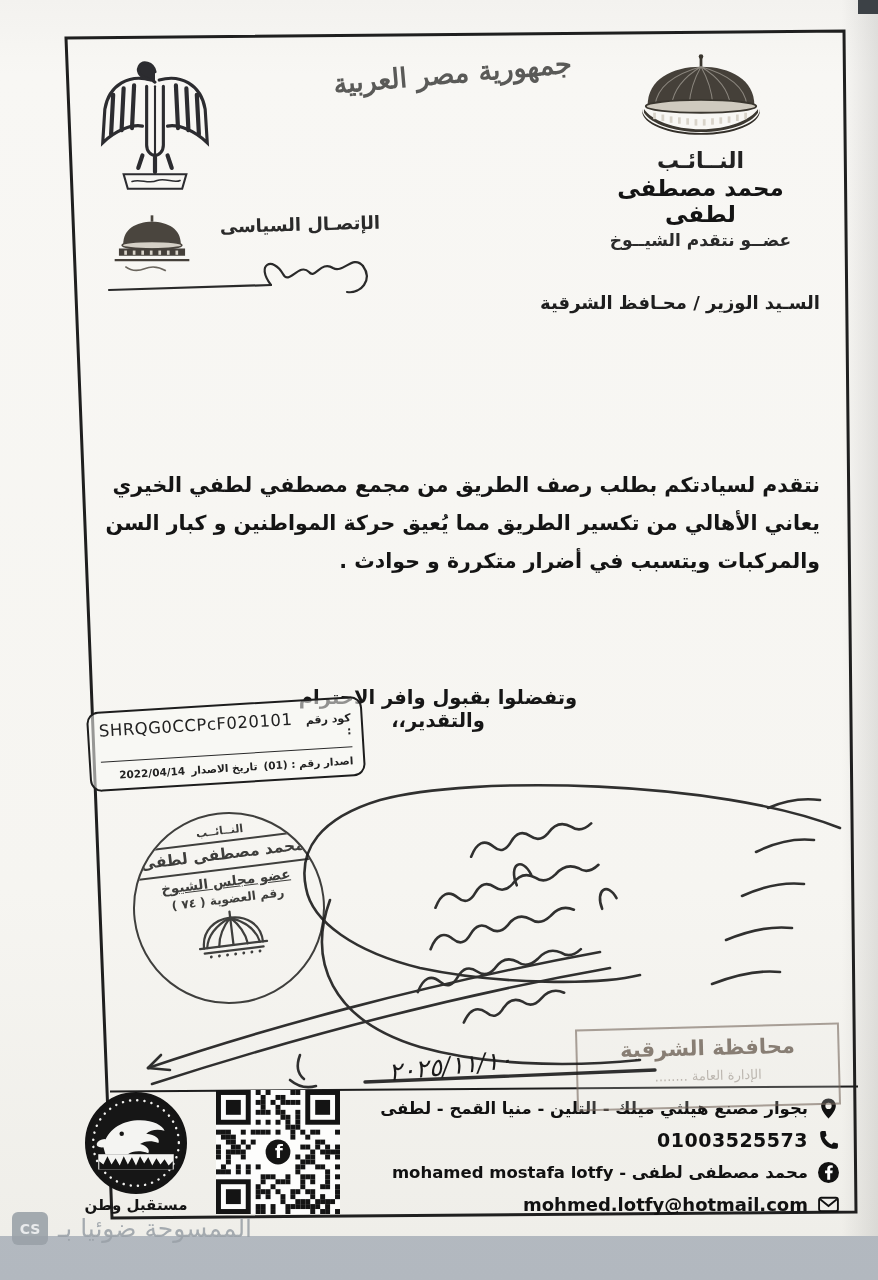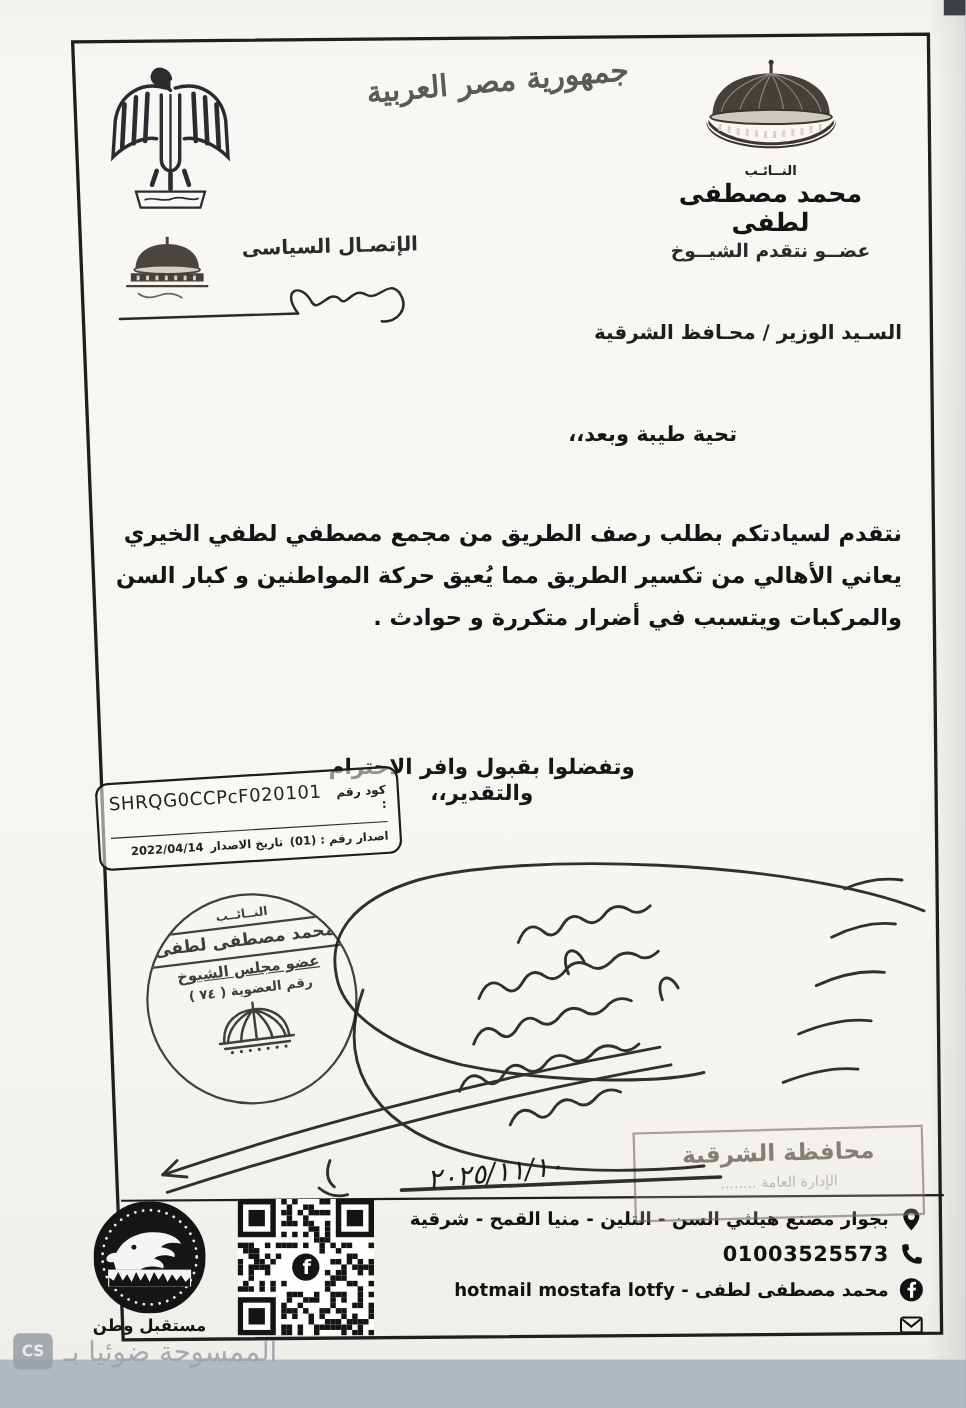--- a/index.html
+++ b/index.html
@@ -13,21 +13,21 @@
   .corner-mark{position:absolute;right:0;top:0;width:20px;height:14px;background:#3c4146;z-index:6;}
   svg{display:block;}
   .abs{position:absolute;}
   .rtl{direction:rtl;unicode-bidi:plaintext;}
 
   
   .calligraphy{left:330px;top:58px;width:245px;z-index:3;text-align:center;
     font-size:27px;color:#5a5a58;transform:rotate(-5deg);font-weight:600;
     font-family:"DejaVu Serif",serif;}
   .head-right{left:578px;top:52px;width:245px;z-index:3;text-align:center;}
-  .member-title{font-size:12px;font-weight:bold;color:#222;margin-top:4px;}
+  .member-title{font-size:22px;font-weight:bold;color:#222;margin-top:4px;}
   .member-name{font-size:23px;font-weight:bold;color:#141414;margin-top:2px;}
   .member-role{font-size:17px;font-weight:600;color:#2a2a2a;margin-top:3px;letter-spacing:1px;}
 
   .pol-office{left:200px;top:214px;width:180px;z-index:3;text-align:right;
     font-size:18px;font-weight:bold;color:#2a2a2a;transform:rotate(-1.5deg);letter-spacing:1px;}
 
   .addressee{left:470px;top:292px;width:350px;z-index:3;text-align:right;
     font-size:18px;font-weight:600;color:#1e1e1e;}
   .greeting{left:400px;top:384px;width:270px;z-index:3;text-align:right;
     font-size:19px;font-weight:bold;color:#161616;}
@@ -175,21 +175,20 @@
   <svg class="abs" style="left:95px;top:240px;z-index:3;" width="320" height="80" viewBox="0 0 320 80">
     <g stroke="#2a2a2a" stroke-width="2.2" fill="none" stroke-linecap="round">
       <path d="M14,50 L176,45"></path>
       <path d="M176,45 C160,24 178,16 188,34 C194,46 204,22 214,32 C220,40 226,20 238,28 C248,34 258,14 268,26"></path>
       <path d="M268,26 C278,40 266,54 252,52"></path>
       <path d="M342,36 q6,6 2,12 M354,30 q6,6 2,12" opacity=".35" transform="translate(-10,0)"></path>
     </g>
   </svg>
 
   <div class="abs addressee rtl">السـيد الوزير / محـافظ الشرقية</div>
-  <div class="abs greeting rtl">تحية طيبة وبعد،،</div>
 
   <div class="abs body-block" dir="rtl">
     <div class="body-line" style="padding-left:30px;">نتقدم لسيادتكم بطلب رصف الطريق من مجمع مصطفي لطفي الخيري</div>
     <div class="body-line">يعاني الأهالي من تكسير الطريق  مما يُعيق حركة المواطنين و كبار السن</div>
     <div class="body-line">والمركبات ويتسبب في أضرار متكررة و حوادث .</div>
   </div>
 
   <div class="abs closing rtl">وتفضلوا بقبول وافر الاحترام والتقدير،،</div>
 
   <div class="abs code-stamp">
@@ -457,45 +456,46 @@
         <rect x="5" y="95" width="25" height="25" fill="#fdfdfc"></rect>
         <rect x="10" y="100" width="15" height="15" fill="#141414"></rect>
         <circle cx="62.5" cy="62.5" r="15" fill="#fdfdfc"></circle>
         <circle cx="62.5" cy="62.5" r="12.5" fill="#141414"></circle>
         <text x="63.5" y="69" text-anchor="middle" fill="#fff" font-size="18" font-weight="bold" font-family="&quot;DejaVu Sans&quot;, sans-serif">f</text>
       </svg>
     </div>
 
   <div class="abs contacts">
     <div class="contact-row">
-      <span class="contact-text t-ar rtl">بجوار مصنع هيلثي السن - التلين - منيا القمح - شرقية</span>
+      <span class="contact-text t-ar rtl">بجوار مصنع هيلثي ميلك - التلين - منيا القمح - لطفى</span>
       <span class="cicon">
         <svg width="23" height="23" viewBox="0 0 22 22">
             <path d="M11,1.5 C7,1.5 4,4.5 4,8.5 C4,13.5 11,20.5 11,20.5 C11,20.5 18,13.5 18,8.5 C18,4.5 15,1.5 11,1.5 Z M11,11.5 A3,3 0 1,1 11,5.5 A3,3 0 0,1 11,11.5 Z" fill="#111" fill-rule="evenodd"></path>
           </svg>
       </span>
     </div>
     <div class="contact-row">
       <span class="contact-text t-num">01003525573</span>
       <span class="cicon">
         <svg width="23" height="23" viewBox="0 0 22 22">
             <path d="M5,2 C3.9,2 3,2.9 3,4 C3,12.8 9.2,19 18,19 C19.1,19 20,18.1 20,17 L20,13.8 L15.8,12.9 L13.9,14.8 C11.2,13.6 8.4,10.8 7.2,8.1 L9.1,6.2 L8.2,2 Z" fill="#111"></path>
           </svg>
       </span>
     </div>
     <div class="contact-row">
-      <span class="contact-text t-mix rtl">محمد مصطفى لطفى - hotmail mostafa lotfy</span>
+      <span class="contact-text t-mix rtl">محمد مصطفى لطفى - mohamed mostafa lotfy</span>
       <span class="cicon">
         <svg width="23" height="23" viewBox="0 0 22 22">
             <circle cx="11" cy="11" r="10" fill="#111"></circle>
             <path d="M12.6,18 L12.6,11.6 L14.7,11.6 L15,9.2 L12.6,9.2 L12.6,7.7 C12.6,7 12.9,6.4 13.9,6.4 L15.1,6.4 L15.1,4.2 C14.8,4.2 14,4.1 13.1,4.1 C11.1,4.1 9.8,5.3 9.8,7.4 L9.8,9.2 L7.7,9.2 L7.7,11.6 L9.8,11.6 L9.8,18 Z" fill="#fff"></path>
           </svg>
       </span>
     </div>
     <div class="contact-row">
+      <span class="contact-text t-mail">mohmed.lotfy@hotmail.com</span>
       <span class="cicon">
         <svg width="23" height="23" viewBox="0 0 22 22">
             <rect x="2" y="4.5" width="18" height="13" rx="2" fill="none" stroke="#111" stroke-width="1.8"></rect>
             <path d="M3,6 L11,12.5 L19,6" fill="none" stroke="#111" stroke-width="1.8"></path>
           </svg>
       </span>
     </div>
   </div>
 
   <div class="abs watermark">

